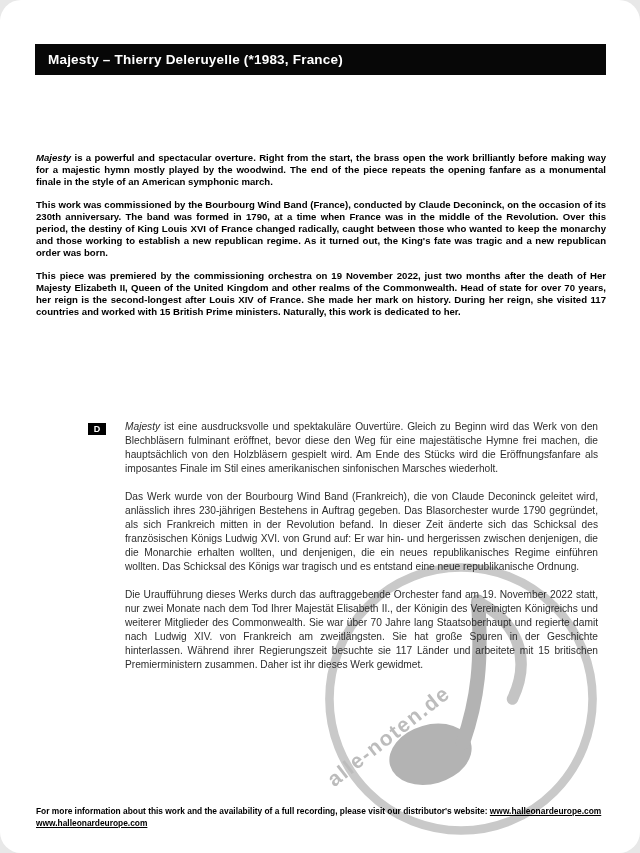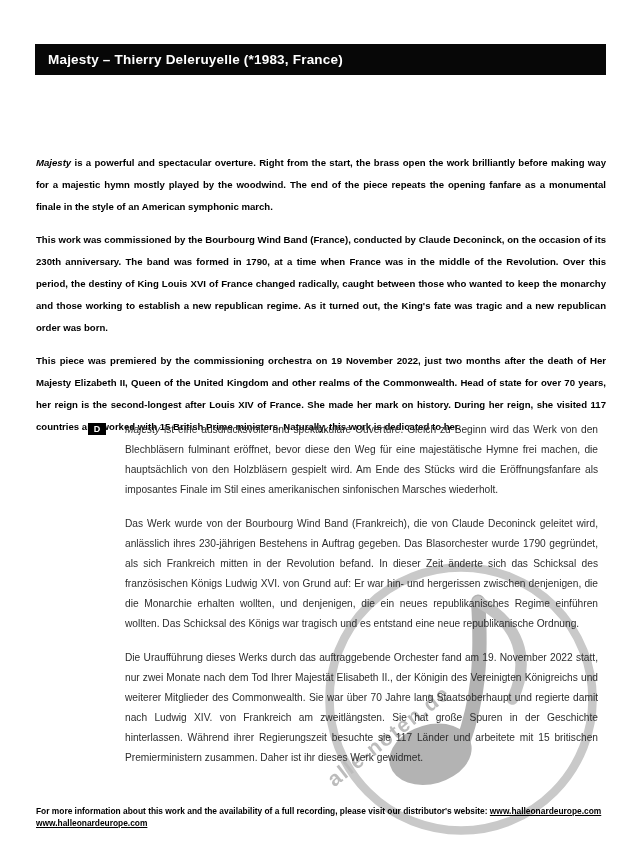--- a/index.html
+++ b/index.html
@@ -4,20 +4,21 @@
 <style>
   html, body { margin: 0; padding: 0; background: #e8e8e8; }
   .page {
     position: relative;
     width: 640px;
     height: 853px;
     margin: 0 auto;
     background: #ffffff;
     font-family: "Liberation Sans", sans-serif;
     overflow: hidden;
+    border-radius: 21px;
   }
 
   
   .header-bar {
     position: absolute;
     left: 35px; top: 44px;
     width: 571px; height: 31px;
     background: #070707;
     color: #ffffff;
     display: flex;
@@ -33,21 +34,21 @@
   }
 
   
   .english-section {
     position: absolute;
     left: 36px; top: 152px;
     width: 570px;
     color: #000000;
     font-weight: bold;
     font-size: 9.6px;
-    line-height: 22px;
+    line-height: 12px;
     text-align: justify;
     z-index: 2;
   }
   .english-section p { margin: 0 0 11px 0; }
   .lead-italic { font-style: italic; }
 
   
   .german-section {
     position: absolute;
     left: 88px; top: 420px;
@@ -63,21 +64,21 @@
     font-size: 9px;
     font-weight: bold;
     display: flex;
     align-items: center;
     justify-content: center;
   }
   .german-text {
     margin-left: 37px;
     color: #2d2d2d;
     font-size: 10.2px;
-    line-height: 20px;
+    line-height: 14px;
     text-align: justify;
   }
   .german-text p { margin: 0 0 14px 0; }
 
   
   .footer {
     position: absolute;
     left: 36px; top: 806px;
     width: 574px;
     font-size: 8.4px;

